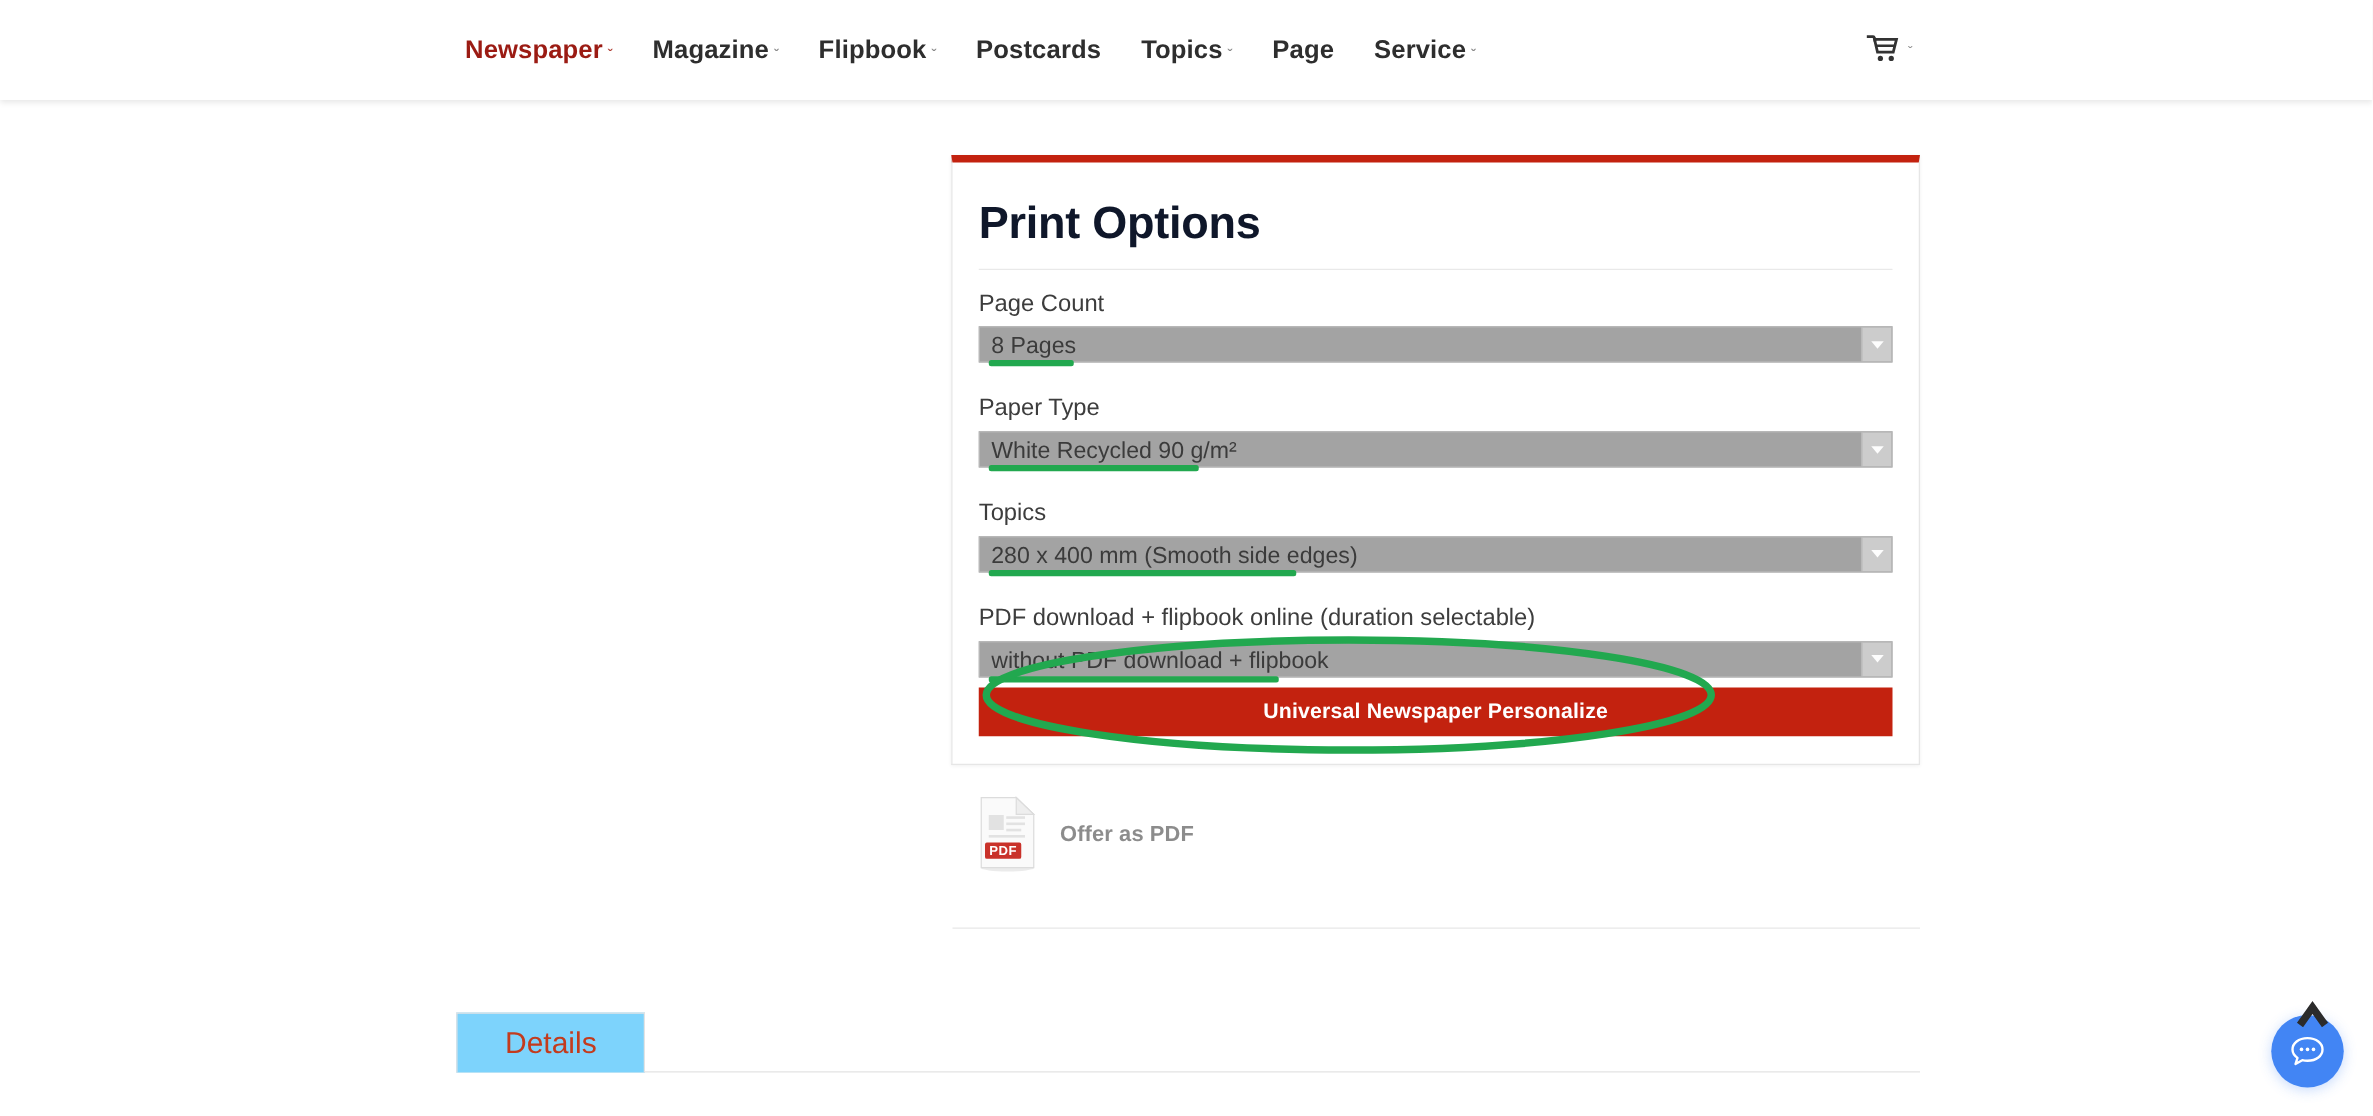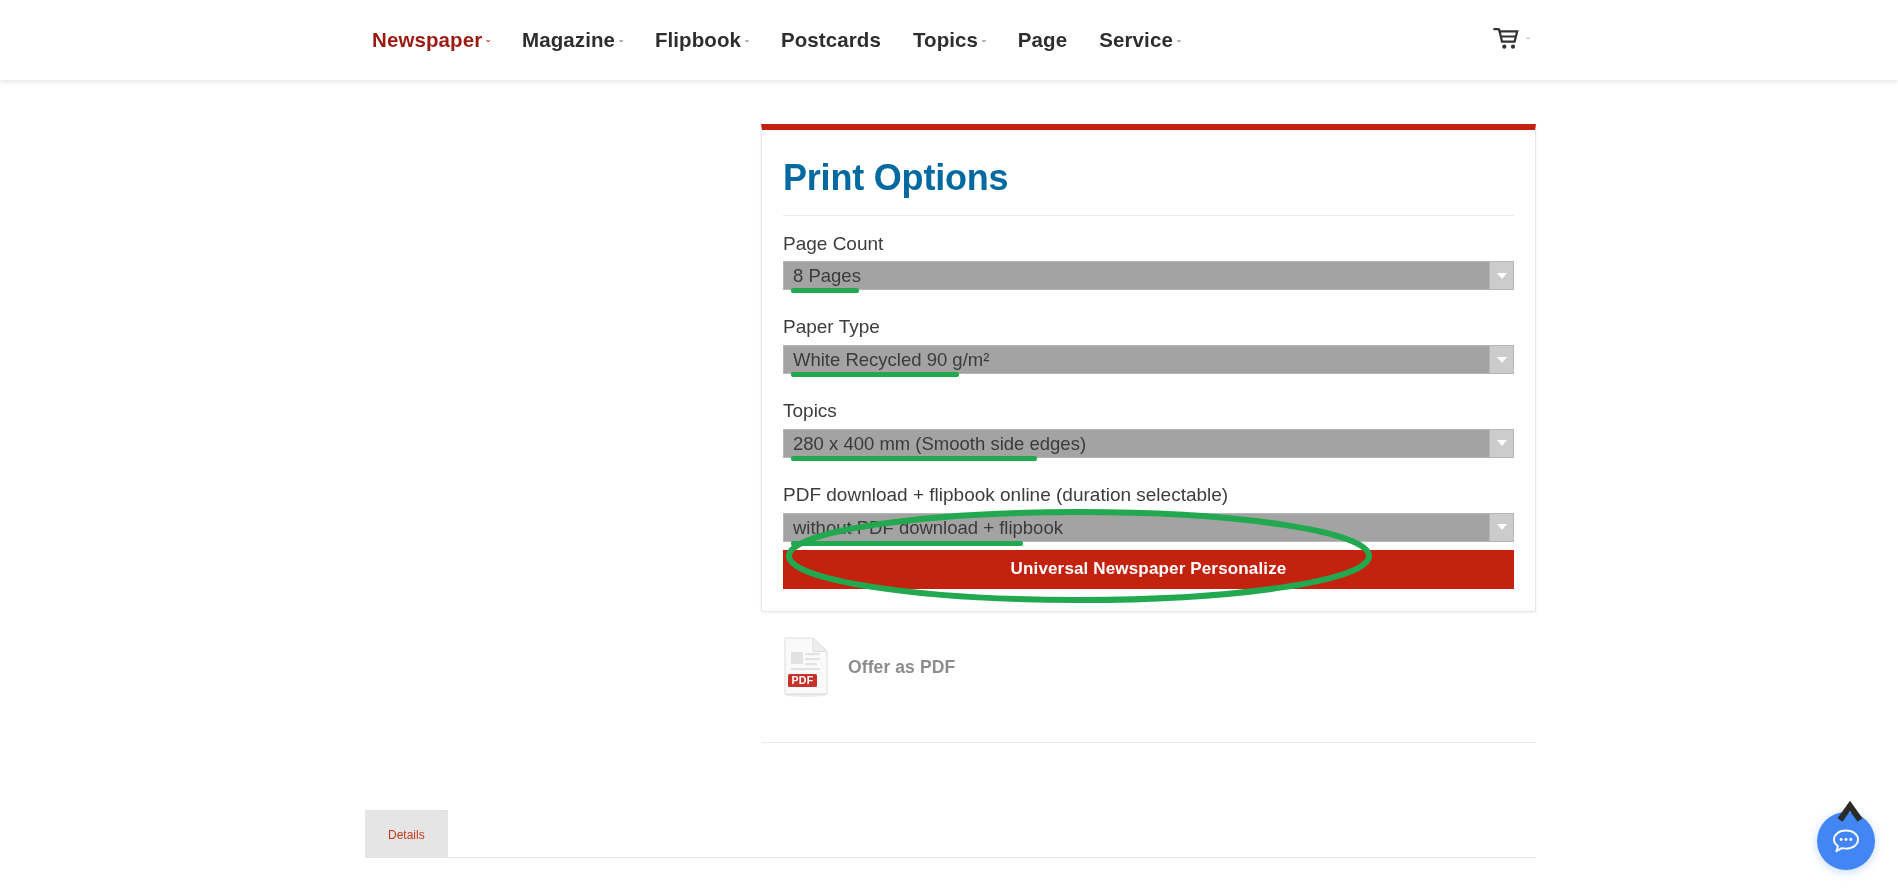--- a/index.html
+++ b/index.html
@@ -102,21 +102,21 @@
     border-top: 6px solid #c3220f;
     box-shadow: 0 1px 3px rgba(0,0,0,0.06);
     padding: 0 21px 22px 21px;
   }
 
   .card-title {
     margin: 0;
     padding: 29px 0 18px 0;
     font-size: 36px;
     font-weight: 700;
-    color: #0369a1;
+    color: #0f172a;
     line-height: 1.05;
     letter-spacing: -0.2px;
   }
 
   .title-rule {
     height: 1px;
     background: #e9e9e9;
     margin: 0 0 16px 0;
   }
 
@@ -244,26 +244,26 @@
     position: absolute;
     left: 0; bottom: 0;
     width: 1171px;
     height: 1px;
     background: #e3e3e3;
   }
   .tab {
     position: absolute;
     left: 0; top: 0;
     height: 48px;
-    padding: 0 22px;
-    display: flex;
-    align-items: center;
-    font-size: 12px;
+    padding: 0 38px;
+    display: flex;
+    align-items: center;
+    font-size: 24px;
     color: #c33b1d;
-    background: #e5e5e5;
+    background: #7dd3fc;
     border: 1px solid #e3e3e3;
     border-bottom: none;
     cursor: pointer;
     z-index: 2;
   }
 
   
   .ellipse-ann {
     position: absolute;
     left: 783px;

